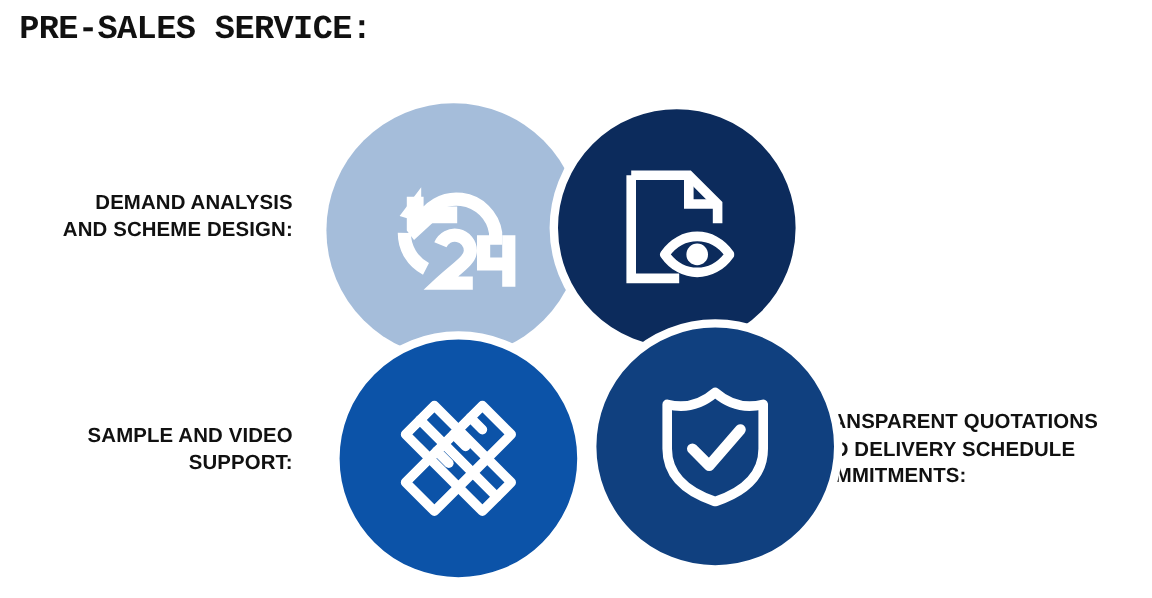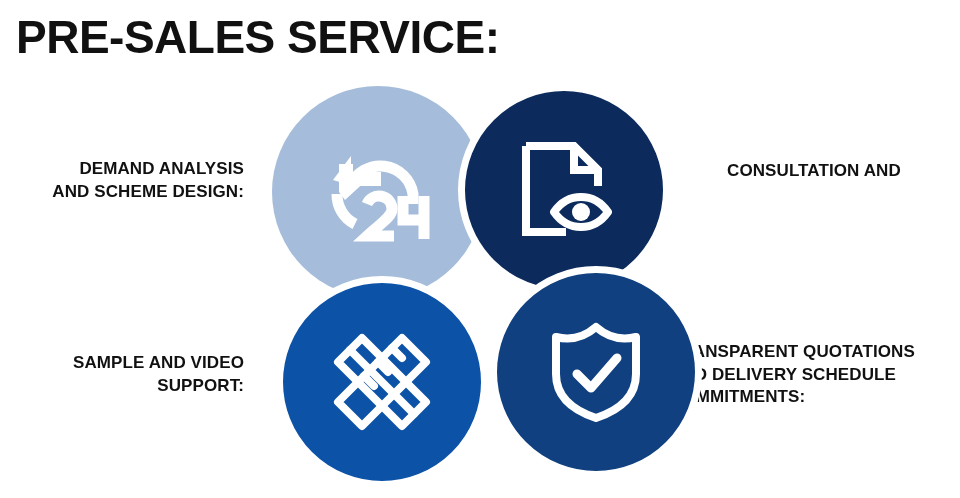--- a/index.html
+++ b/index.html
@@ -14,25 +14,26 @@
     overflow: hidden;
     font-family: "Liberation Sans", sans-serif;
     -webkit-font-smoothing: antialiased;
   }
 
   
   #page-title {
     position: absolute;
     left: 16px;
     top: 10px;
-    font-size: 46px;
+    font-size: 28px;
     font-weight: bold;
     letter-spacing: -0.5px;
     color: #111111;
     white-space: nowrap;
+    font-family: Liberation Mono, monospace;
   }
 
   
   #circle-cluster {
     position: absolute;
     left: 268px;
     top: 84px;
     width: 408px;
     height: 410px;
   }
@@ -144,20 +145,19 @@
   <div>DEMAND ANALYSIS</div>
   <div>AND SCHEME DESIGN:</div>
 </div>
 
 <div class="label right-aligned" id="label-sample">
   <div>SAMPLE AND VIDEO</div>
   <div>SUPPORT:</div>
 </div>
 
 <div class="label left-aligned" id="label-technical">
-  <div>CONSULTATION AND</div>
 </div>
 
 <div class="label left-aligned" id="label-quotation">
   <div>TRANSPARENT QUOTATIONS</div>
   <div>AND DELIVERY SCHEDULE</div>
   <div>COMMITMENTS:</div>
 </div>
 
 </body></html>

